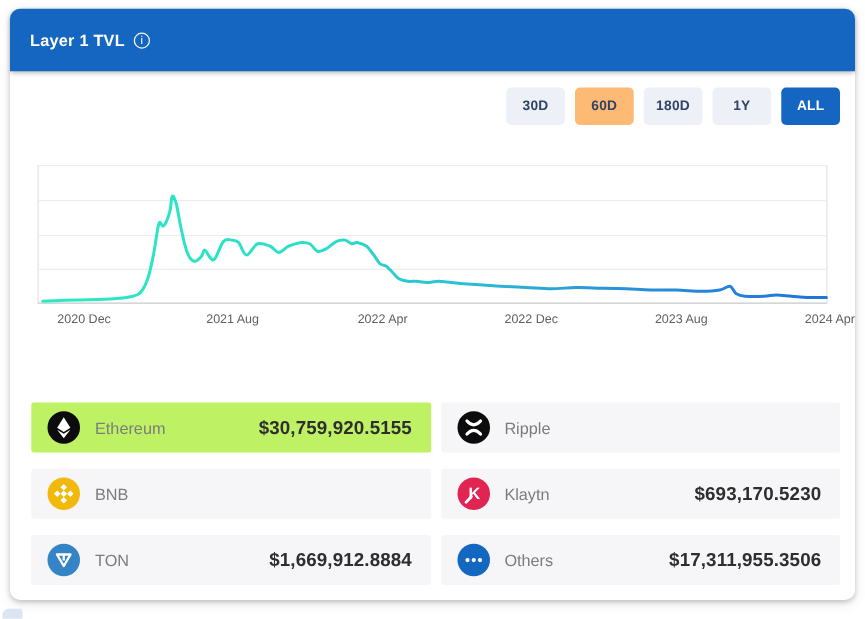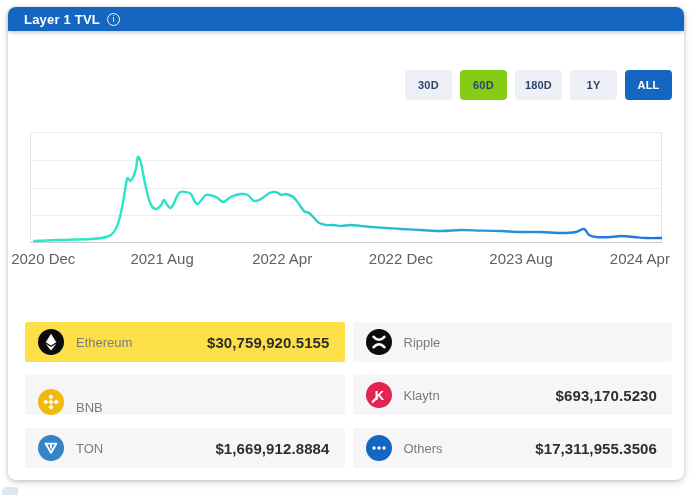--- a/index.html
+++ b/index.html
@@ -3,42 +3,42 @@
 <meta charset="utf-8">
 <style>
   * { margin:0; padding:0; box-sizing:border-box; }
   html,body { width:692px; height:495px; background:#ffffff; overflow:hidden;
               font-family:"Liberation Sans", sans-serif; }
 
   .card { position:absolute; left:8px; top:7px; width:676px; height:473px;
           background:#fff; border-radius:8px;
           box-shadow:0 1px 4px rgba(0,0,0,.20), 0 3px 10px rgba(0,0,0,.09); }
 
-  .card-header { position:absolute; top:0; left:0; right:0; height:24px;
+  .card-header { position:absolute; top:0; left:0; right:0; height:50px;
                  border-radius:8px 8px 0 0; display:flex; align-items:center;
                  padding:0 16px; box-shadow:0 2px 4px -1px rgba(0,0,0,.28); }
   .card-title { color:#fff; font-size:13px; font-weight:700; letter-spacing:.2px; }
   .info-icon { margin-left:7px; width:13px; height:13px; border:1px solid rgba(255,255,255,.95);
                border-radius:50%; color:#fff; font-size:9px; line-height:11px;
                display:flex; align-items:center; justify-content:center; cursor:pointer; }
 
   .range-row { position:absolute; top:63px; right:12px; display:flex; gap:8px; }
   .range-btn { height:30px; min-width:47px; padding:0 10px; border:none; border-radius:4px;
                font-family:"Liberation Sans", sans-serif; font-size:11px; font-weight:700;
                letter-spacing:.2px; display:flex; align-items:center; justify-content:center;
                cursor:pointer; }
 
   .plot { position:absolute; left:22px; top:125px; width:632px; height:111px;
           border-left:1px solid #e4e4e4; border-right:1px solid #e4e4e4;
           border-top:1px solid #ededed; border-bottom:1px solid #c9c9c9; }
   .gl { position:absolute; left:0; right:0; height:1px; background:#ededed; }
   .line-svg { position:absolute; left:0; top:0; width:632px; height:111px; overflow:visible; }
 
   .x-labels { position:absolute; left:0; top:243px; width:676px; height:14px; }
-  .x-tick { position:absolute; transform:translateX(-50%); font-size:15px; white-space:nowrap; }
+  .x-tick { position:absolute; transform:translateX(-50%); font-size:10px; white-space:nowrap;margin-left:24px; }
 
   .coins { position:absolute; left:17px; top:315px; width:647px; display:grid;
            grid-template-columns:1fr 1fr; column-gap:8px; row-gap:13px; }
   .coin-row { height:40px; border-radius:2px; display:flex; align-items:center;
               padding:0 15px 0 13px; }
   .coin-icon { width:26px; height:26px; border-radius:50%; flex:0 0 26px;
                display:flex; align-items:center; justify-content:center; }
   .coin-icon svg { display:block; }
   .coin-name { margin-left:12px; font-size:13px; font-weight:500; }
   .coin-value { margin-left:auto; font-size:15px; font-weight:700; letter-spacing:.1px; }
@@ -51,21 +51,21 @@
 
 <div class="card">
 
   <div class="card-header" style="background: rgb(21, 102, 193);">
     <span class="card-title">Layer 1 TVL</span>
     <span class="info-icon">i</span>
   </div>
 
   <div class="range-row">
     <button class="range-btn" style="background: rgb(237, 240, 247); color: rgb(47, 68, 104);">30D</button>
-    <button class="range-btn" style="background: #84cc16; color: rgb(47, 68, 104);">60D</button>
+    <button class="range-btn" style="background: #fdba74; color: rgb(47, 68, 104);">60D</button>
     <button class="range-btn" style="background: rgb(237, 240, 247); color: rgb(47, 68, 104);">180D</button>
     <button class="range-btn" style="background: rgb(237, 240, 247); color: rgb(47, 68, 104);">1Y</button>
     <button class="range-btn" style="background: rgb(21, 102, 193); color: rgb(255, 255, 255);">ALL</button>
   </div>
 
   <div class="plot">
     <div class="gl" style="top:25%"></div>
     <div class="gl" style="top:50%"></div>
     <div class="gl" style="top:75%"></div>
     <svg class="line-svg" viewBox="0 0 632 111">
@@ -86,42 +86,42 @@
       <span class="x-tick" style="left: 35.272px; color: rgb(96, 96, 96);">2020 Dec</span>
       <span class="x-tick" style="left: 154.088px; color: rgb(96, 96, 96);">2021 Aug</span>
       <span class="x-tick" style="left: 274.168px; color: rgb(96, 96, 96);">2022 Apr</span>
       <span class="x-tick" style="left: 392.984px; color: rgb(96, 96, 96);">2022 Dec</span>
       <span class="x-tick" style="left: 513.064px; color: rgb(96, 96, 96);">2023 Aug</span>
       <span class="x-tick" style="left: 631.88px; color: rgb(96, 96, 96);">2024 Apr</span>
     </div>
 
   <div class="coins">
 
-    <div class="coin-row" style="background: #fde047;">
+    <div class="coin-row" style="background: #bef264;">
       <span class="coin-icon" style="background: rgb(12, 12, 12);">
         <svg width="26" height="26" viewBox="0 0 26 26">
           <polygon points="13,4.8 18.3,13.2 13,16.5 7.7,13.2" fill="#fff"></polygon>
           <polygon points="13,21.6 18.3,14.7 13,18 7.7,14.7" fill="#fff"></polygon>
         </svg>
       </span>
       <span class="coin-name" style="color: rgb(124, 124, 124);">Ethereum</span>
       <span class="coin-value" style="color: rgb(46, 46, 46);">$30,759,920.5155</span>
     </div>
 
     <div class="coin-row" style="background: rgb(246, 246, 248);">
       <span class="coin-icon" style="background: rgb(12, 12, 12);">
         <svg width="26" height="26" viewBox="0 0 26 26">
           <path d="M7.6,7.8 Q13,13.8 18.4,7.8" stroke="#fff" stroke-width="2.6" fill="none" stroke-linecap="round"></path>
           <path d="M7.6,18.2 Q13,12.2 18.4,18.2" stroke="#fff" stroke-width="2.6" fill="none" stroke-linecap="round"></path>
         </svg>
       </span>
       <span class="coin-name" style="color: rgb(124, 124, 124);">Ripple</span>
     </div>
 
-    <div class="coin-row" style="background: rgb(246, 246, 248); align-items: flex-end;">
+    <div class="coin-row" style="background: rgb(246, 246, 248);">
       <span class="coin-icon" style="background: rgb(240, 185, 11);">
         <svg width="26" height="26" viewBox="0 0 26 26">
           <polygon points="13,10.4 15.6,13 13,15.6 10.4,13" fill="#fff"></polygon>
           <polygon points="13,5.2 15.6,7.8 13,10.4 10.4,7.8" fill="#fff"></polygon>
           <polygon points="13,15.6 15.6,18.2 13,20.8 10.4,18.2" fill="#fff"></polygon>
           <polygon points="7.8,10.4 10.4,13 7.8,15.6 5.2,13" fill="#fff"></polygon>
           <polygon points="18.2,10.4 20.8,13 18.2,15.6 15.6,13" fill="#fff"></polygon>
         </svg>
       </span>
       <span class="coin-name" style="color: rgb(124, 124, 124);">BNB</span>

